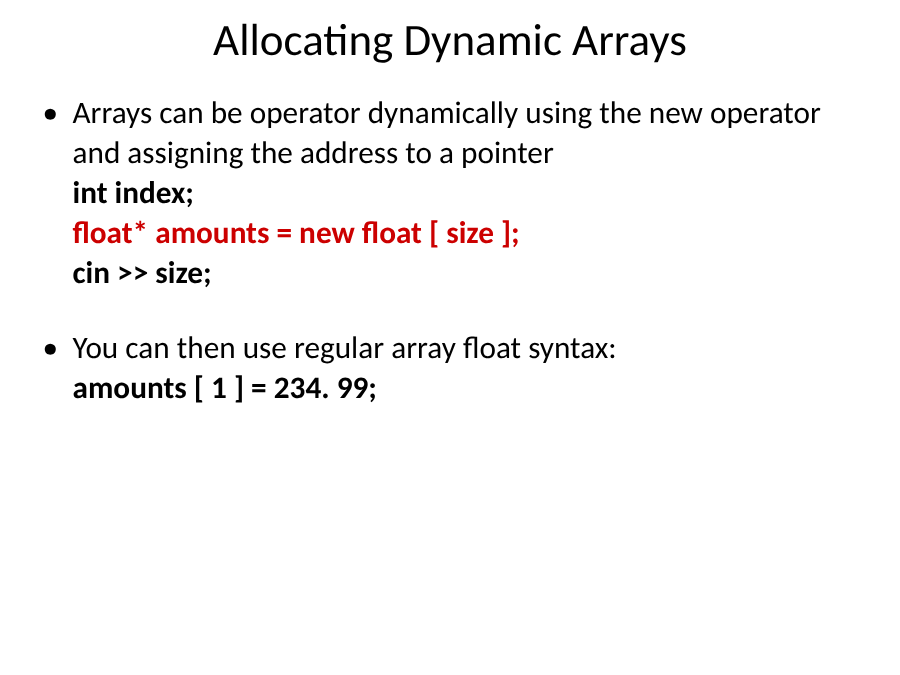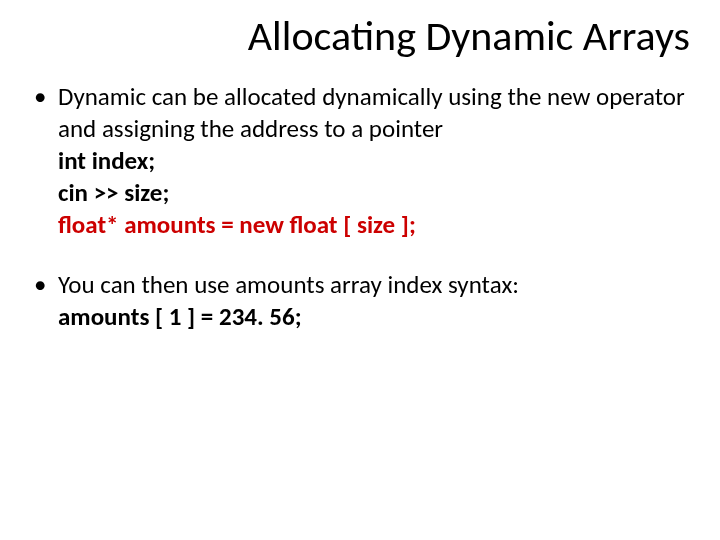--- a/index.html
+++ b/index.html
@@ -9,23 +9,23 @@
     }
     body {
       width: 720px;
       height: 540px;
       background: #ffffff;
       font-family: Calibri, "Segoe UI", Arial, sans-serif;
       padding: 10px 30px 30px 30px;
       color: #000000;
     }
     .slide-title {
-      font-size: 42px;
+      font-size: 36px;
       font-weight: 400;
-      text-align: right;
+      text-align: center;
       margin-bottom: 20px;
       color: #000000;
     }
     .bullet-list {
       list-style: none;
       padding-left: 0;
     }
     .bullet-item {
       position: relative;
       padding-left: 28px;
@@ -54,22 +54,22 @@
       font-weight: bold;
     }
   </style>
 </head>
 <body>
 
 <h1 class="slide-title">Allocating Dynamic Arrays</h1>
 
 <ul class="bullet-list">
   <li class="bullet-item">
-    <span class="bullet-text">Dynamic can be allocated dynamically using the new operator and assigning the address to a pointer</span>
+    <span class="bullet-text">Arrays can be operator dynamically using the new operator and assigning the address to a pointer</span>
     <span class="code-line">int index;</span>
+    <span class="code-line highlight">float* amounts = new float [ size ];</span>
     <span class="code-line">cin &gt;&gt; size;</span>
-    <span class="code-line highlight">float* amounts = new float [ size ];</span>
   </li>
   <li class="bullet-item">
-    <span class="bullet-text">You can then use amounts array index syntax:</span>
-    <span class="code-line">amounts [ 1 ] = 234. 56;</span>
+    <span class="bullet-text">You can then use regular array float syntax:</span>
+    <span class="code-line">amounts [ 1 ] = 234. 99;</span>
   </li>
 </ul>
 
 </body></html>

